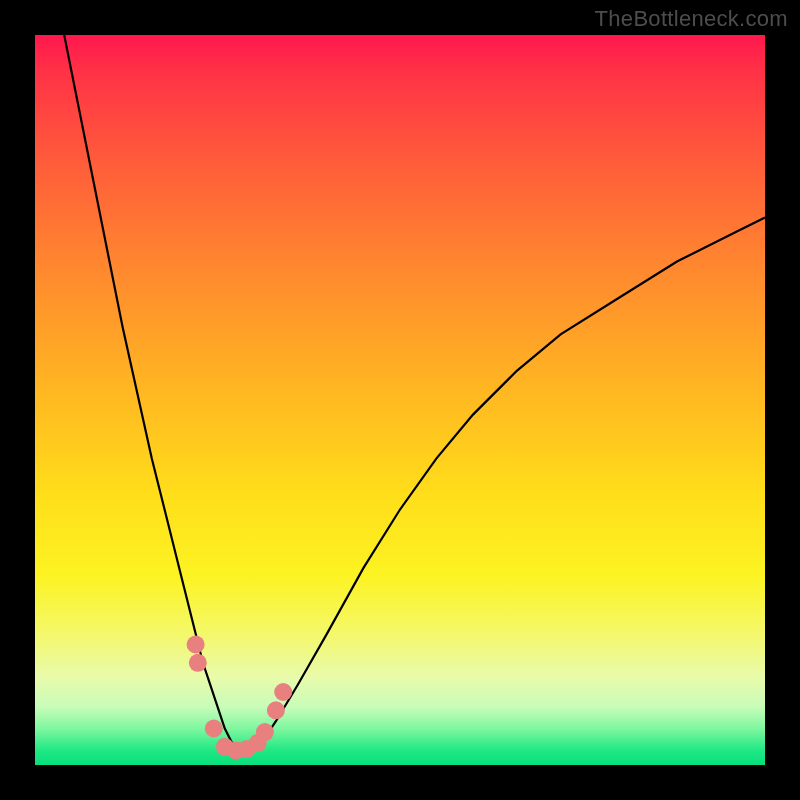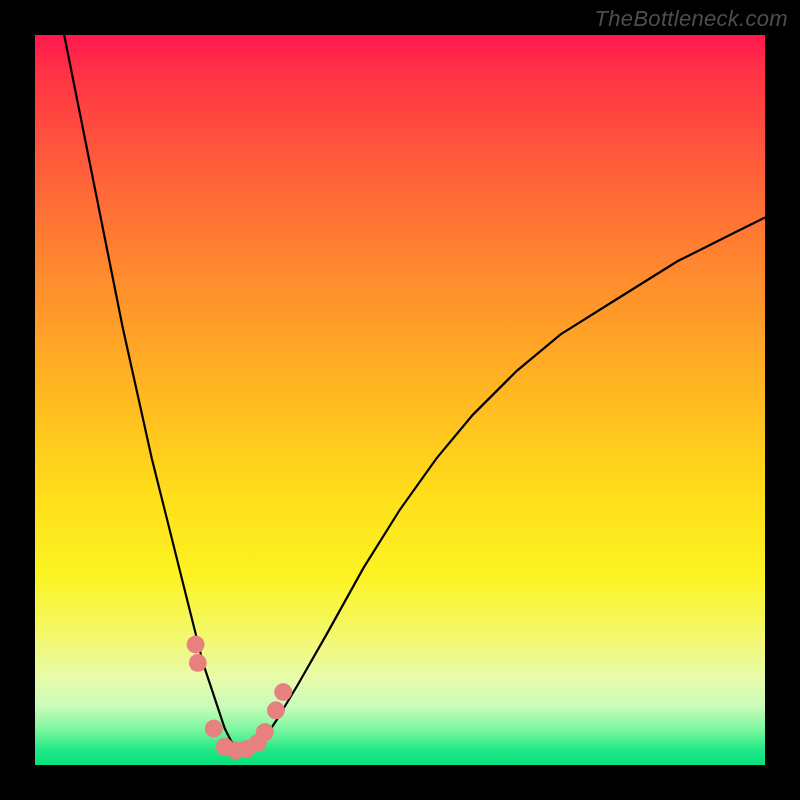--- a/index.html
+++ b/index.html
@@ -11,21 +11,20 @@
     font-family: Arial, Helvetica, sans-serif;
     overflow: hidden;
   }
   .frame {
     position: absolute;
     top: 0;
     left: 0;
     width: 800px;
     height: 800px;
     background: #000;
-    font-style: italic;
   }
   .plot-area {
     position: absolute;
     top: 35px;
     left: 35px;
     width: 730px;
     height: 730px;
     background: linear-gradient(to bottom,
       #ff184e 0%,
       #ff3246 5%,

